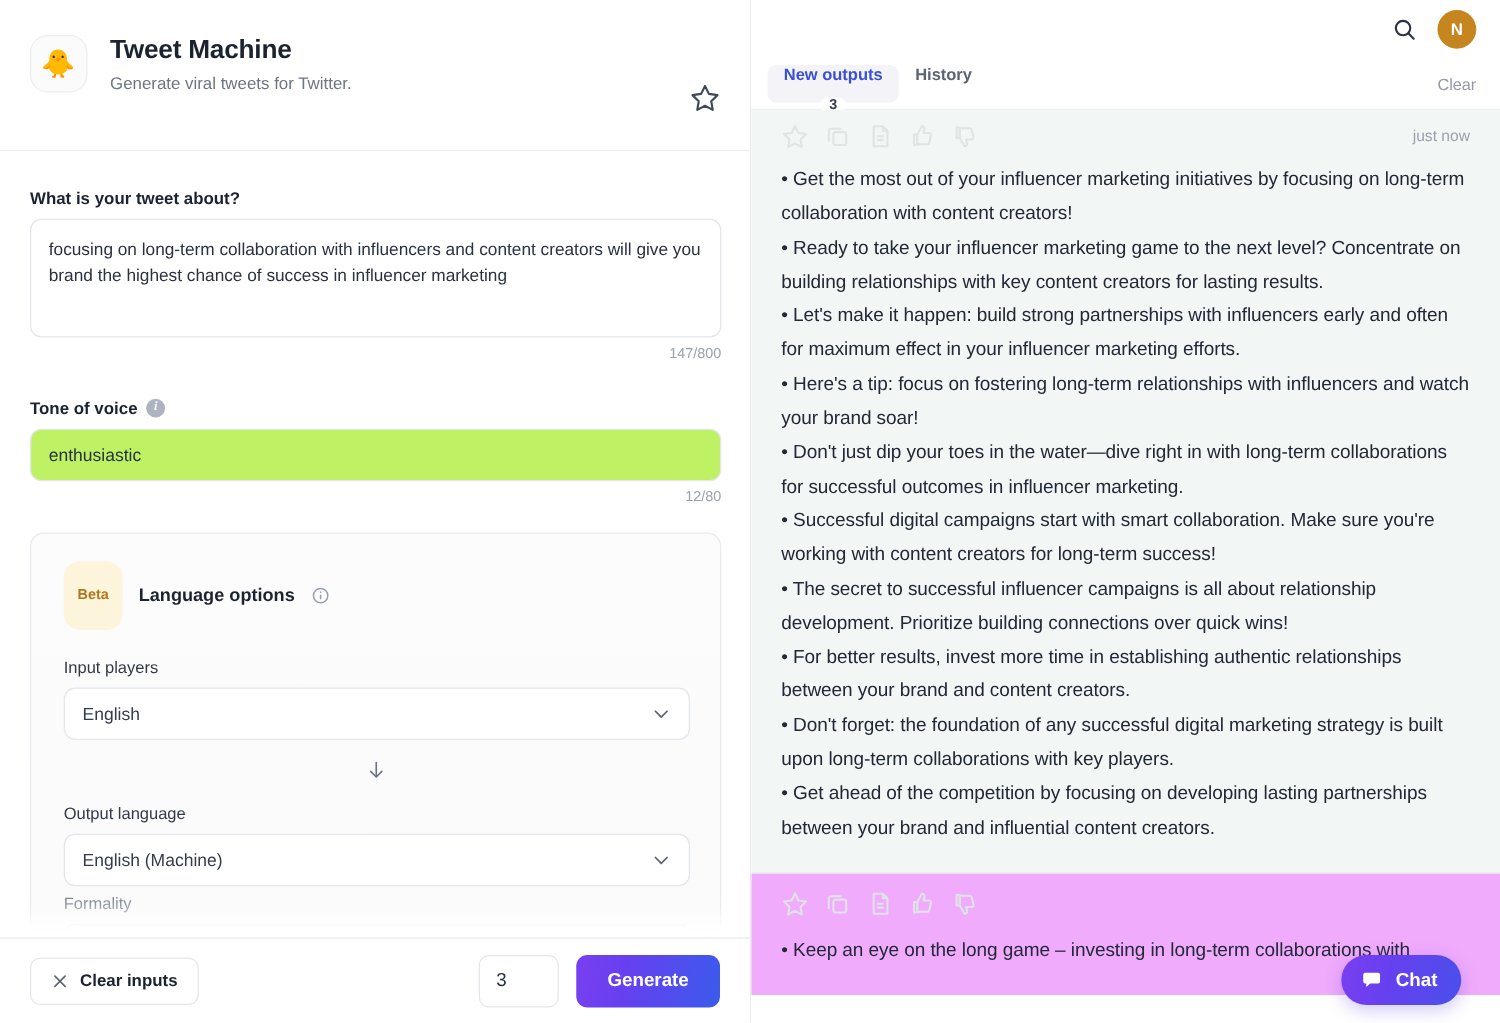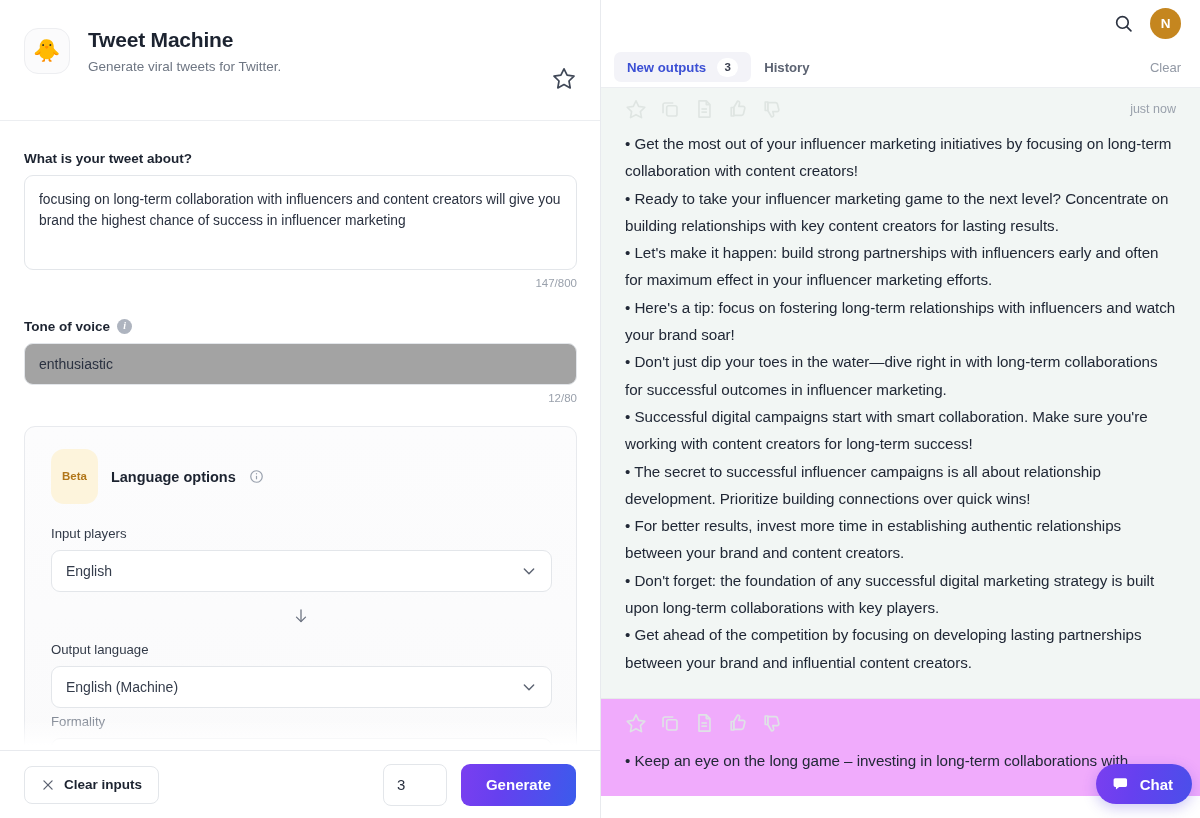--- a/index.html
+++ b/index.html
@@ -136,21 +136,21 @@
     line-height: 21px;
     color: #2a3140;
     overflow: hidden;
   }
 
   .input-box {
     width: 553px;
     height: 42px;
     border: 1px solid #e3e6ea;
     border-radius: 9px;
-    background: #a3a3a3;
+    background: #bef264;
     padding: 0 14px;
     font-size: 14px;
     color: #2a3140;
     display: flex;
     align-items: center;
   }
 
   .counter {
     width: 553px;
     text-align: right;
@@ -346,20 +346,21 @@
   .tab {
     display: inline-flex;
     align-items: center;
     gap: 11px;
     height: 30px;
     padding: 0 13px;
     border-radius: 7px;
     font-size: 13.2px;
     font-weight: bold;
     color: #5c6372;
+    flex-direction: column;
   }
 
   .tab.active {
     background: #f3f3f8;
     color: #3b4fd4;
   }
 
   .tab-badge {
     background: #ffffff;
     color: #3b4050;
@@ -421,21 +422,21 @@
     line-height: 27.3px;
     color: #212836;
     letter-spacing: -0.05px;
   }
 
   .output-text .bullet-line { display: block; }
 
   
   .chat-widget {
     position: absolute;
-    right: 8px;
+    right: 31px;
     bottom: 14px;
     height: 40px;
     padding: 0 19px 0 16px;
     border-radius: 21px;
     background: linear-gradient(100deg,#7a3ff0 0%,#6640ef 40%,#4a4fea 100%);
     color: #ffffff;
     display: inline-flex;
     align-items: center;
     gap: 9px;
     font-size: 15px;

